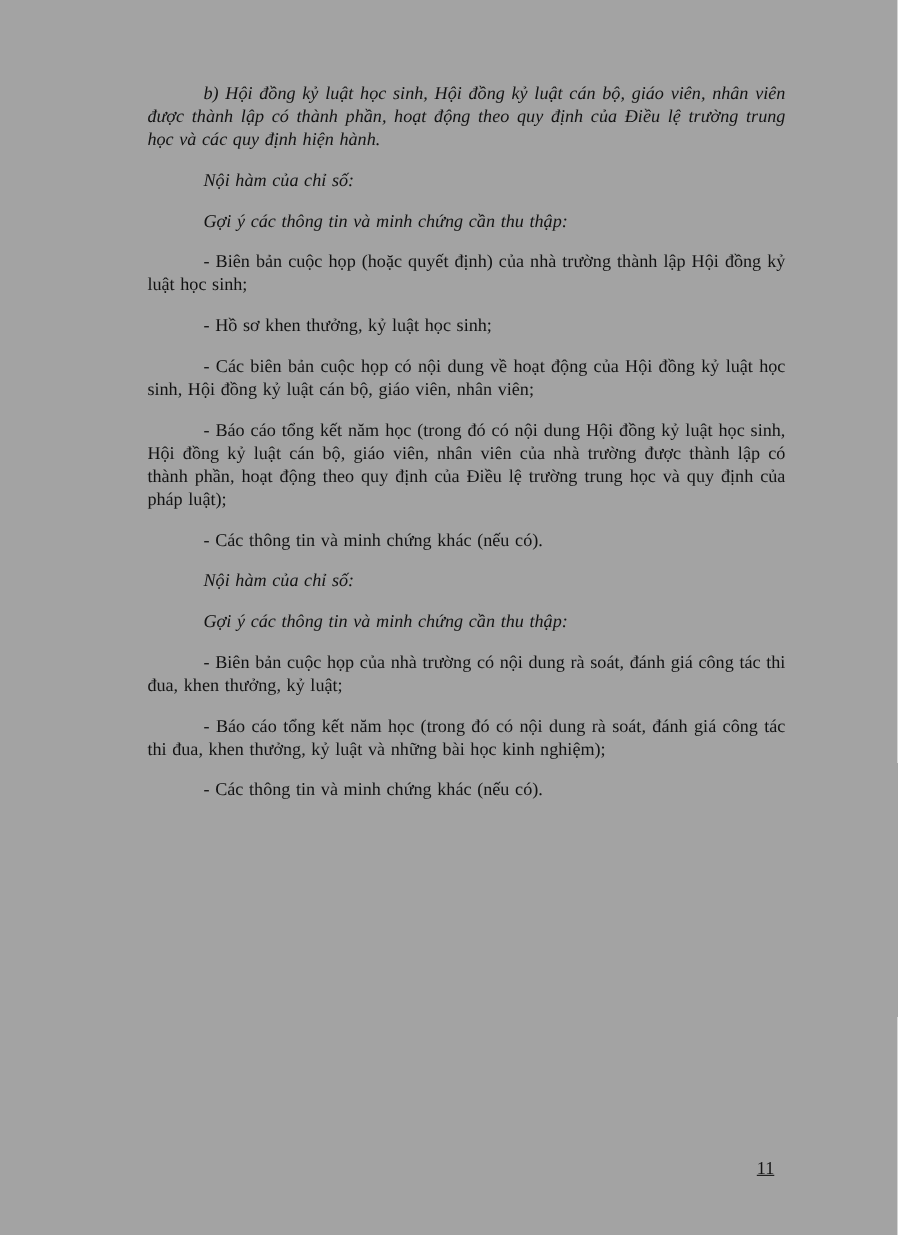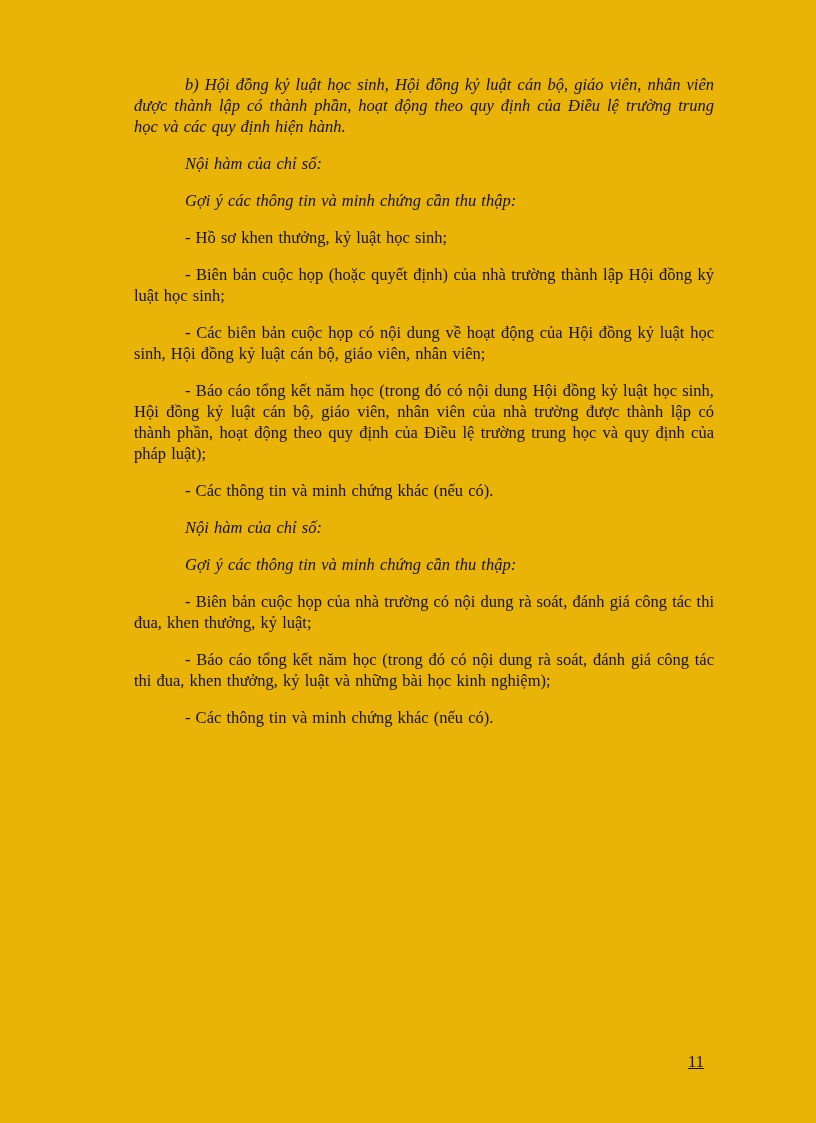--- a/index.html
+++ b/index.html
@@ -4,21 +4,21 @@
 <style>
   html, body {
     margin: 0;
     padding: 0;
     background: #ffffff;
   }
   .page {
     position: relative;
     width: 816px;
     height: 1123px;
-    background: #eab308;
+    background: #a3a3a3;
     overflow: hidden;
     font-family: "Liberation Serif", "DejaVu Serif", serif;
     color: #121212;
   }
   .content {
     position: absolute;
     top: 74px;
     left: 134px;
     width: 580px;
   }
@@ -45,22 +45,22 @@
 </style>
 </head>
 <body>
 
 <div class="page">
   <div class="content">
 
   <p class="para italic">b) Hội đồng kỷ luật học sinh, Hội đồng kỷ luật cán bộ, giáo viên, nhân viên được thành lập có thành phần, hoạt động theo quy định của Điều lệ trường trung học và  các quy định hiện hành.</p>
       <p class="para italic">Nội hàm của chỉ số:</p>
       <p class="para italic">Gợi ý các thông tin và minh chứng cần thu thập:</p>
+      <p class="para">- Biên bản cuộc họp (hoặc quyết định) của nhà trường thành lập Hội đồng kỷ luật học sinh;</p>
       <p class="para">- Hồ sơ khen thưởng, kỷ luật học sinh;</p>
-      <p class="para">- Biên bản cuộc họp (hoặc quyết định) của nhà trường thành lập Hội đồng kỷ luật học sinh;</p>
       <p class="para">- Các biên bản cuộc họp có nội dung về hoạt động của Hội đồng kỷ luật học sinh, Hội đồng kỷ luật cán bộ, giáo viên, nhân viên;</p>
       <p class="para">- Báo cáo tổng kết năm học (trong đó có nội dung Hội đồng kỷ luật học sinh, Hội đồng kỷ luật cán bộ, giáo viên, nhân viên của nhà trường được thành lập có thành phần, hoạt động theo quy định của Điều lệ trường trung học và quy định của pháp luật);</p>
       <p class="para">- Các thông tin và minh chứng khác (nếu có).</p>
       <p class="para italic">Nội hàm của chỉ số:</p>
       <p class="para italic">Gợi ý các thông tin và minh chứng cần thu thập:</p>
       <p class="para">- Biên bản cuộc họp của nhà trường có nội dung rà soát, đánh giá công tác thi đua, khen thưởng, kỷ luật;</p>
       <p class="para">- Báo cáo tổng kết năm học (trong đó có nội dung rà soát, đánh giá công tác thi đua, khen thưởng, kỷ luật và những bài học kinh nghiệm);</p>
       <p class="para">- Các thông tin và minh chứng khác (nếu có).</p>
     </div>
   <div class="page-number">11</div>

